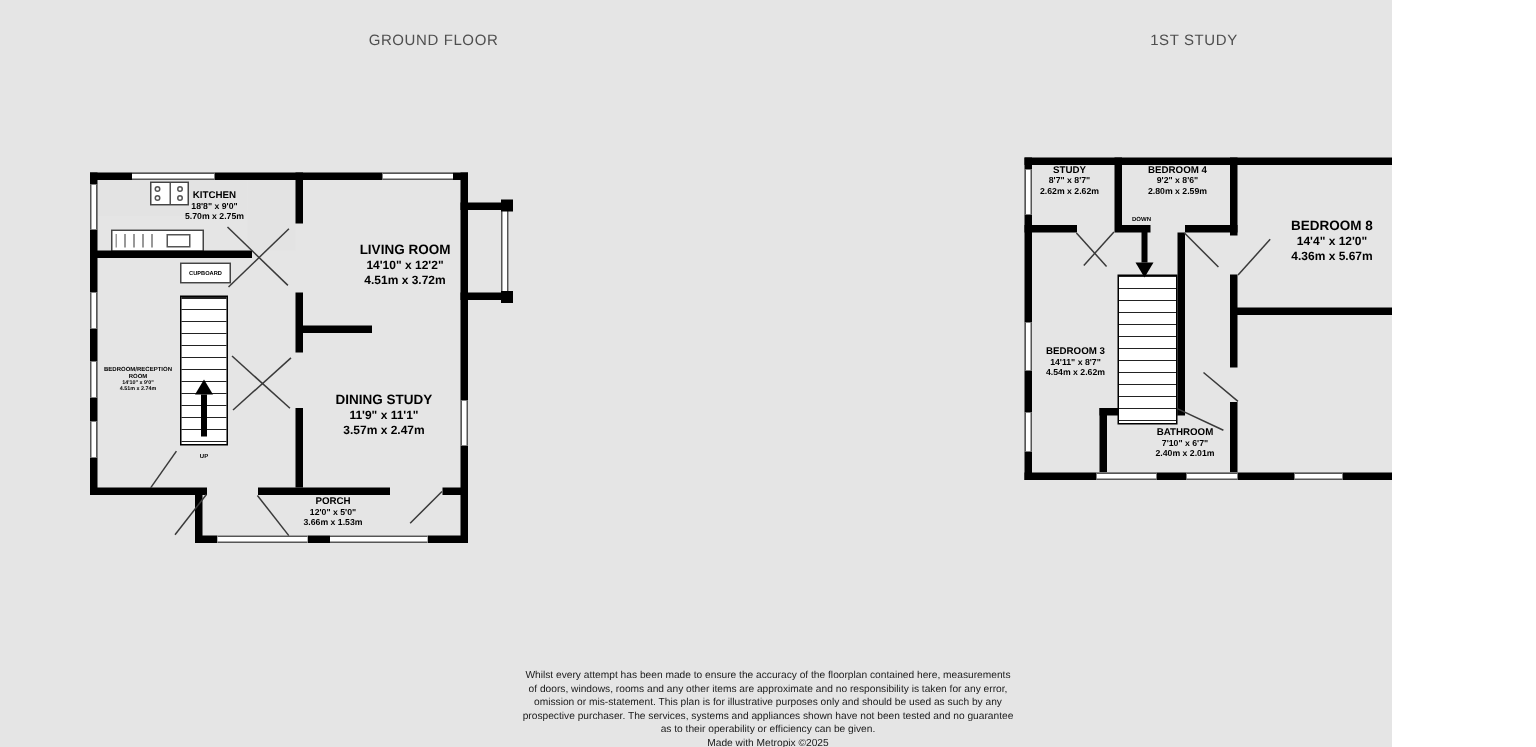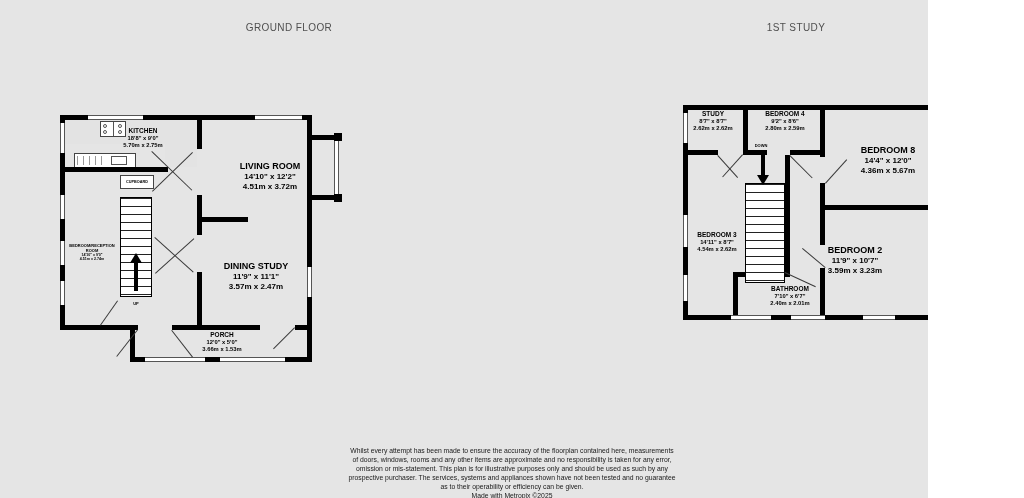--- a/index.html
+++ b/index.html
@@ -204,25 +204,20 @@
     <div class="room-label lbl-md" style="left:-6px;top:126px;width:80px;">
       <div class="rname">BEDROOM 3</div>
       <div class="rdim">14'11" x 8'7"</div>
       <div class="rdim">4.54m x 2.62m</div>
     </div>
     <div class="room-label lbl-md" style="left:65px;top:180px;width:84px;">
       <div class="rname">BATHROOM</div>
       <div class="rdim">7'10" x 6'7"</div>
       <div class="rdim">2.40m x 2.01m</div>
     </div>
-    <div class="room-label lbl-lg" style="left:112px;top:140px;width:120px;">
-      <div class="rname">BEDROOM 2</div>
-      <div class="rdim">11'9" x 10'7"</div>
-      <div class="rdim">3.59m x 3.23m</div>
-    </div>
   </div>
 
   <div id="disclaimer">
     <div>Whilst every attempt has been made to ensure the accuracy of the floorplan contained here, measurements</div>
     <div>of doors, windows, rooms and any other items are approximate and no responsibility is taken for any error,</div>
     <div>omission or mis-statement. This plan is for illustrative purposes only and should be used as such by any</div>
     <div>prospective purchaser. The services, systems and appliances shown have not been tested and no guarantee</div>
     <div>as to their operability or efficiency can be given.</div>
     <div>Made with Metropix ©2025</div>
   </div>

